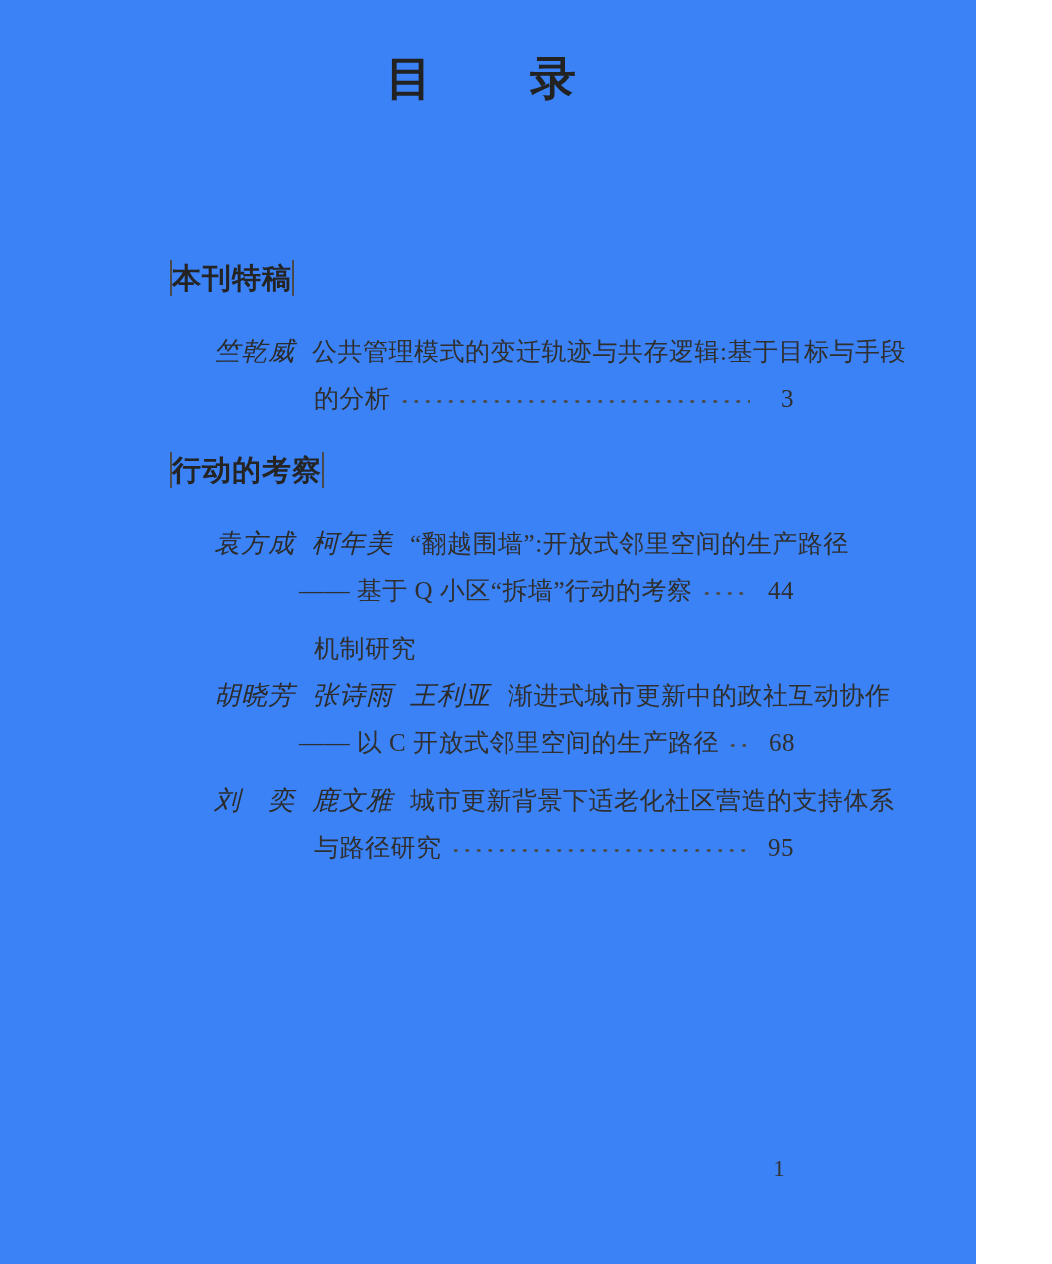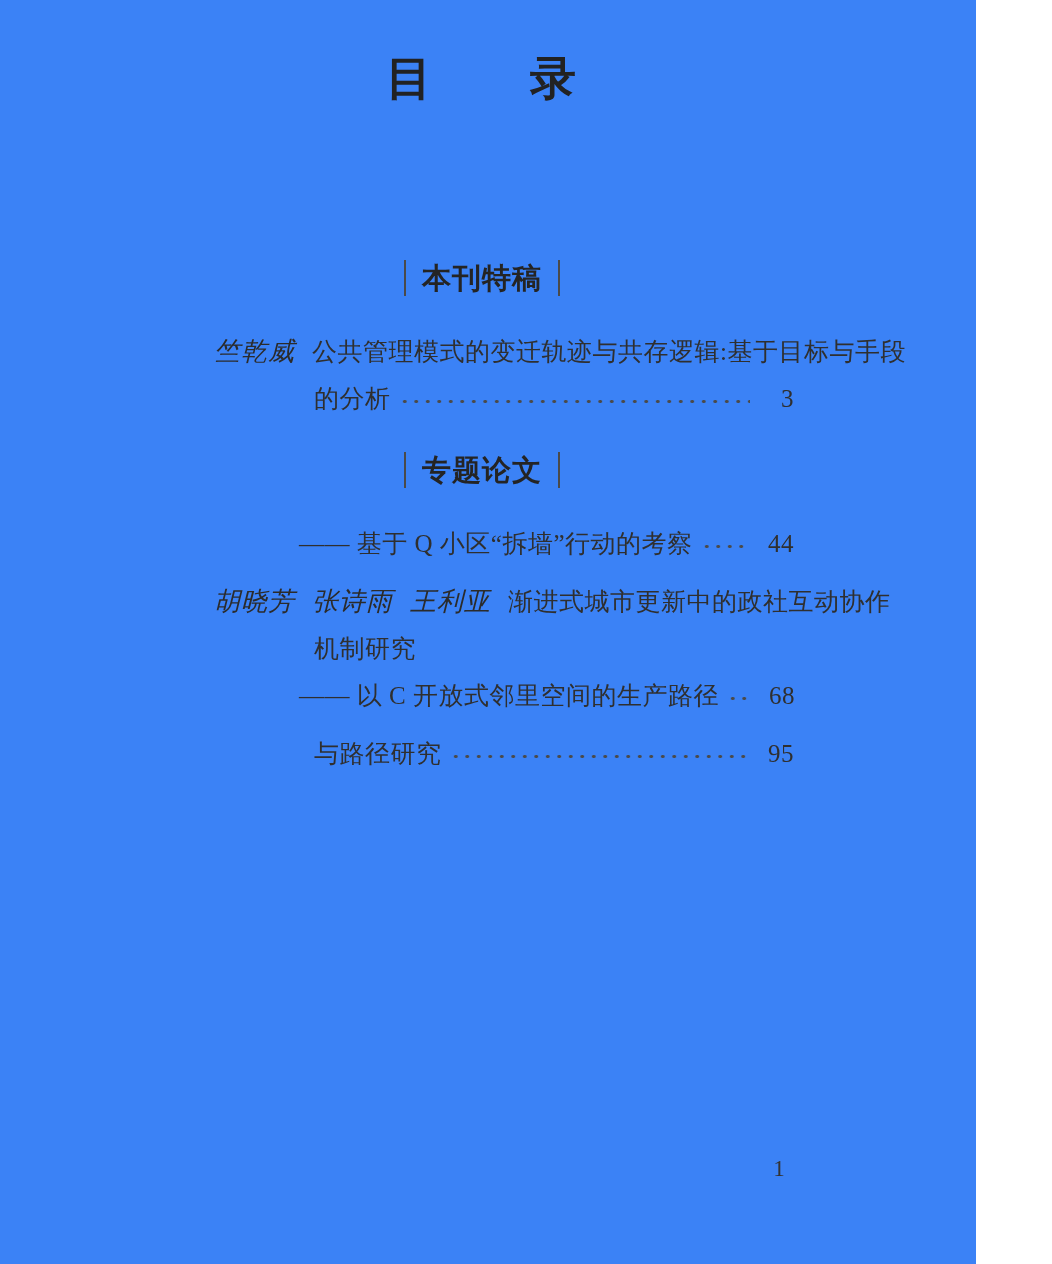--- a/index.html
+++ b/index.html
@@ -29,22 +29,21 @@
     line-height: 58px;
     font-weight: 700;
     color: #222222;
     letter-spacing: 2px;
   }
   
   .section-heading {
     height: 40px;
     display: flex;
     align-items: center;
-    justify-content: center;
-    gap: 16px;
+    justify-content: flex-start;
   }
   .section-heading.first { margin-top: 150px; }
   .section-heading.second { margin-top: 28px; }
   .heading-bar {
     width: 2px;
     height: 36px;
     background: #4a4a4a;
   }
   .heading-text {
     font-family: "Liberation Sans", "DejaVu Sans", sans-serif;
@@ -136,52 +135,58 @@
         <div class="line cont leader-line">
           <span class="line-text">的分析</span>
           <span class="dots"></span>
           <span class="page-num">3</span>
         </div>
       </div>
     </div>
 
     <div class="section-heading second">
       <span class="heading-bar"></span>
-      <span class="heading-text">专题论文</span>
+      <span class="heading-text">行动的考察</span>
       <span class="heading-bar"></span>
     </div>
 
     <div class="entries">
 
       <div class="entry">
       </div>
 
       <div class="entry">
+        <div class="line first">
+          <span class="author">袁方成</span><span class="author">柯年美</span><span class="title-text">“翻越围墙”:开放式邻里空间的生产路径</span>
+        </div>
         <div class="line dash leader-line">
           <span class="line-text">—— 基于 Q 小区“拆墙”行动的考察</span>
           <span class="dots"></span>
           <span class="page-num">44</span>
         </div>
       </div>
 
       <div class="entry">
+        <div class="line cont">
+          <span class="line-text">机制研究</span>
+        </div>
         <div class="line first">
           <span class="author">胡晓芳</span><span class="author">张诗雨</span><span class="author">王利亚</span><span class="title-text">渐进式城市更新中的政社互动协作</span>
-        </div>
-        <div class="line cont">
-          <span class="line-text">机制研究</span>
         </div>
         <div class="line dash leader-line">
           <span class="line-text">—— 以 C 开放式邻里空间的生产路径</span>
           <span class="dots"></span>
           <span class="page-num">68</span>
         </div>
       </div>
 
       <div class="entry">
+        <div class="line first">
+          <span class="author">刘　奕</span><span class="author">鹿文雅</span><span class="title-text">城市更新背景下适老化社区营造的支持体系</span>
+        </div>
         <div class="line cont leader-line">
           <span class="line-text">与路径研究</span>
           <span class="dots"></span>
           <span class="page-num">95</span>
         </div>
       </div>
 
 
     </div>
   </div>

